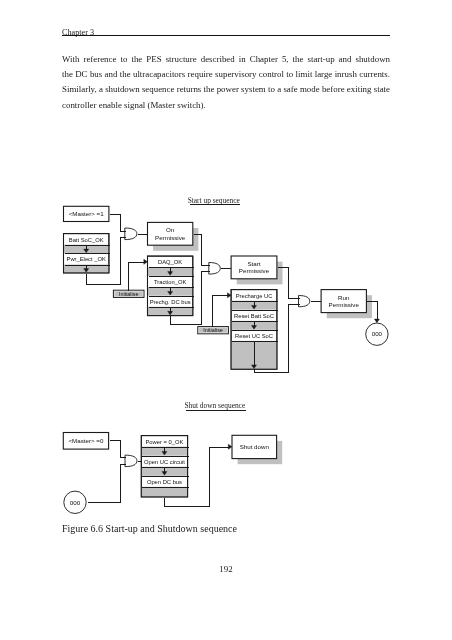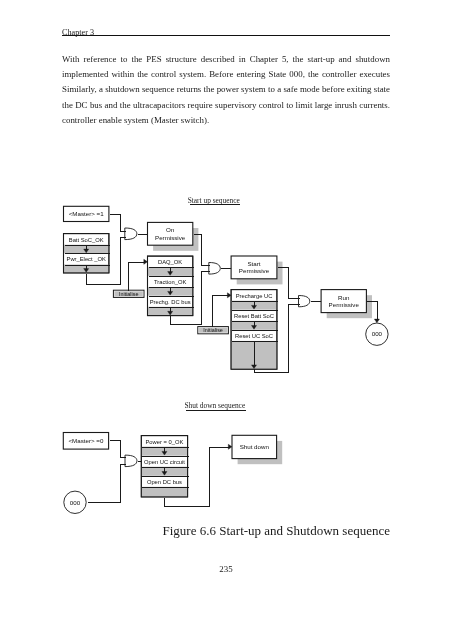--- a/index.html
+++ b/index.html
@@ -7,43 +7,42 @@
   body{width:452px;height:640px;background:#ffffff;
        font-family:"Liberation Serif",serif;color:#1a1a1a;overflow:hidden;}
   .page{position:relative;width:452px;height:640px;}
   .hdr{position:absolute;left:62px;top:24px;width:328px;line-height:11px;}
   .hdr-text{font-size:8.2px;}
   .hdr-rule{position:absolute;left:62px;top:35px;width:328px;height:1.1px;background:#111;}
   .body-text{position:absolute;left:62px;top:52px;width:328px;
              font-size:8.9px;line-height:15.2px;}
   .bline{text-align:justify;text-align-last:justify;white-space:pre;}
   .bline-last{text-align-last:left;}
-  .fig-caption{position:absolute;left:62px;top:523px;width:328px;text-align:right;font-size:13px;}
+  .fig-caption{position:absolute;left:62px;top:523px;width:328px;text-align:left;font-size:10px;}
   .pageno{position:absolute;left:62px;top:564px;width:328px;text-align:center;font-size:8.9px;}
   .figwrap{position:absolute;left:0;top:185px;width:396px;height:340px;}
   svg{display:block;}
   .seqtitle{font-family:"Liberation Serif",serif;font-size:7.4px;fill:#1a1a1a;}
   .blabel{font-family:"Liberation Sans",sans-serif;font-size:5.8px;fill:#111;}
   .slabel{font-family:"Liberation Sans",sans-serif;font-size:5.4px;fill:#111;}
   .mlabel{font-family:"Liberation Sans",sans-serif;font-size:6.2px;fill:#111;}
 </style>
 </head>
 <body>
 
 <div class="page">
   <div class="hdr">
     <span class="hdr-text">Chapter 3</span>
   </div>
   <div class="hdr-rule"></div>
   <div class="body-text">
     <div class="bline">With reference to the PES structure described in Chapter 5, the start-up and shutdown</div>
-    <div class="bline">implemented within the control system. Before entering State 000, the controller executes</div>
+    <div class="bline">the DC bus and the ultracapacitors require supervisory control to limit large inrush currents.</div>
     <div class="bline">Similarly, a shutdown sequence returns the power system to a safe mode before exiting state</div>
-    <div class="bline">the DC bus and the ultracapacitors require supervisory control to limit large inrush currents.</div>
-    <div class="bline bline-last">controller enable system (Master switch).</div>
+    <div class="bline bline-last">controller enable signal (Master switch).</div>
   </div>
   <div class="figwrap">
     <svg id="diagram" width="452" height="340" viewBox="0 0 452 340">
         <text x="213.7" y="18" text-anchor="middle" class="seqtitle">Start up sequence</text>
         <line x1="189.5" y1="19.5" x2="239.5" y2="19.5" stroke="#1a1a1a" stroke-width="1" shape-rendering="crispEdges"></line>
         <rect x="63.5" y="21.30000000000001" width="45.4" height="15.2" fill="#fff" stroke="#1a1a1a" stroke-width="1.1"></rect>
         <text x="86.2" y="31.099999999999994" text-anchor="middle" class="mlabel">&lt;Master&gt; =1</text>
         <rect x="63.5" y="48.599999999999994" width="45.4" height="39.29999999999998" fill="#fff" stroke="#1a1a1a" stroke-width="0.9"></rect>
         <rect x="63.5" y="59.69999999999999" width="45.4" height="8.7" fill="#c0c0c0" stroke="none"></rect>
         <rect x="63.5" y="79.5" width="45.4" height="8.4" fill="#c0c0c0" stroke="none"></rect>
@@ -161,14 +160,14 @@
         <path d="M 161.95000000000002 286.50000000000006 L 166.95000000000002 286.50000000000006 L 164.45000000000002 290.20000000000005 Z" fill="#1a1a1a" stroke="#1a1a1a" stroke-width="0.4"></path>
         <text x="164.45000000000002" y="298.70000000000005" text-anchor="middle" class="blabel">Open DC bus</text>
         <rect x="237.6" y="255.90000000000003" width="44.6" height="23.3" fill="#c0c0c0" stroke="none"></rect>
         <rect x="232" y="250.3" width="44.6" height="23.3" fill="#fff" stroke="#1a1a1a" stroke-width="1.1"></rect>
         <text x="254.3" y="264.15" text-anchor="middle" class="mlabel">Shut down</text>
         <polyline points="164.5,312.5 164.5,321.5 209.5,321.5 209.5,262.5 228.5,262.5" fill="none" stroke="#1a1a1a" stroke-width="1" shape-rendering="crispEdges"></polyline>
         <path d="M 228.3 259.3 L 228.3 264.3 L 232 261.8 Z" fill="#1a1a1a" stroke="#1a1a1a" stroke-width="0.4"></path>
       </svg>
   </div>
   <div class="fig-caption">Figure 6.6 Start-up and Shutdown sequence</div>
-  <div class="pageno">235</div>
+  <div class="pageno">192</div>
 </div>
 
 </body></html>

